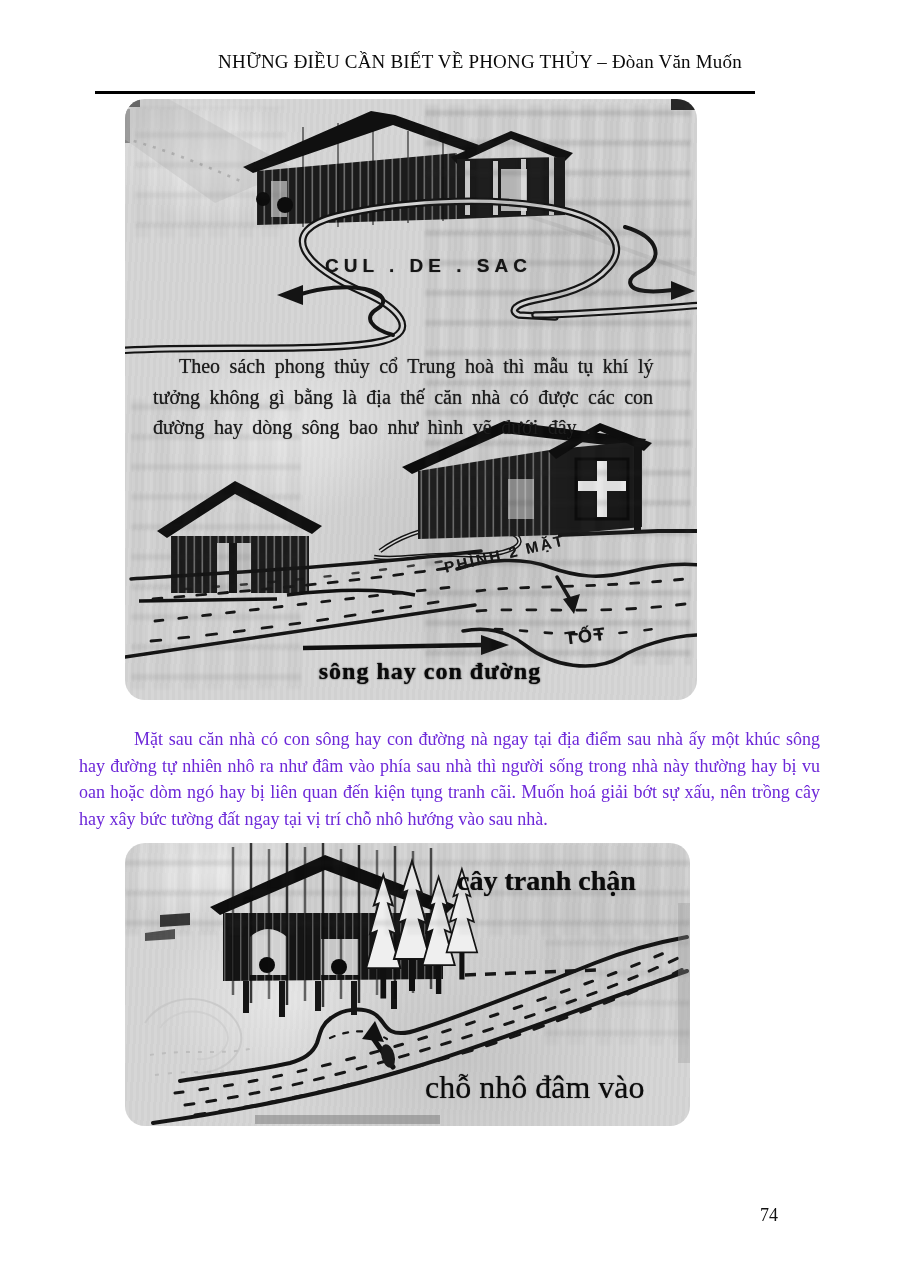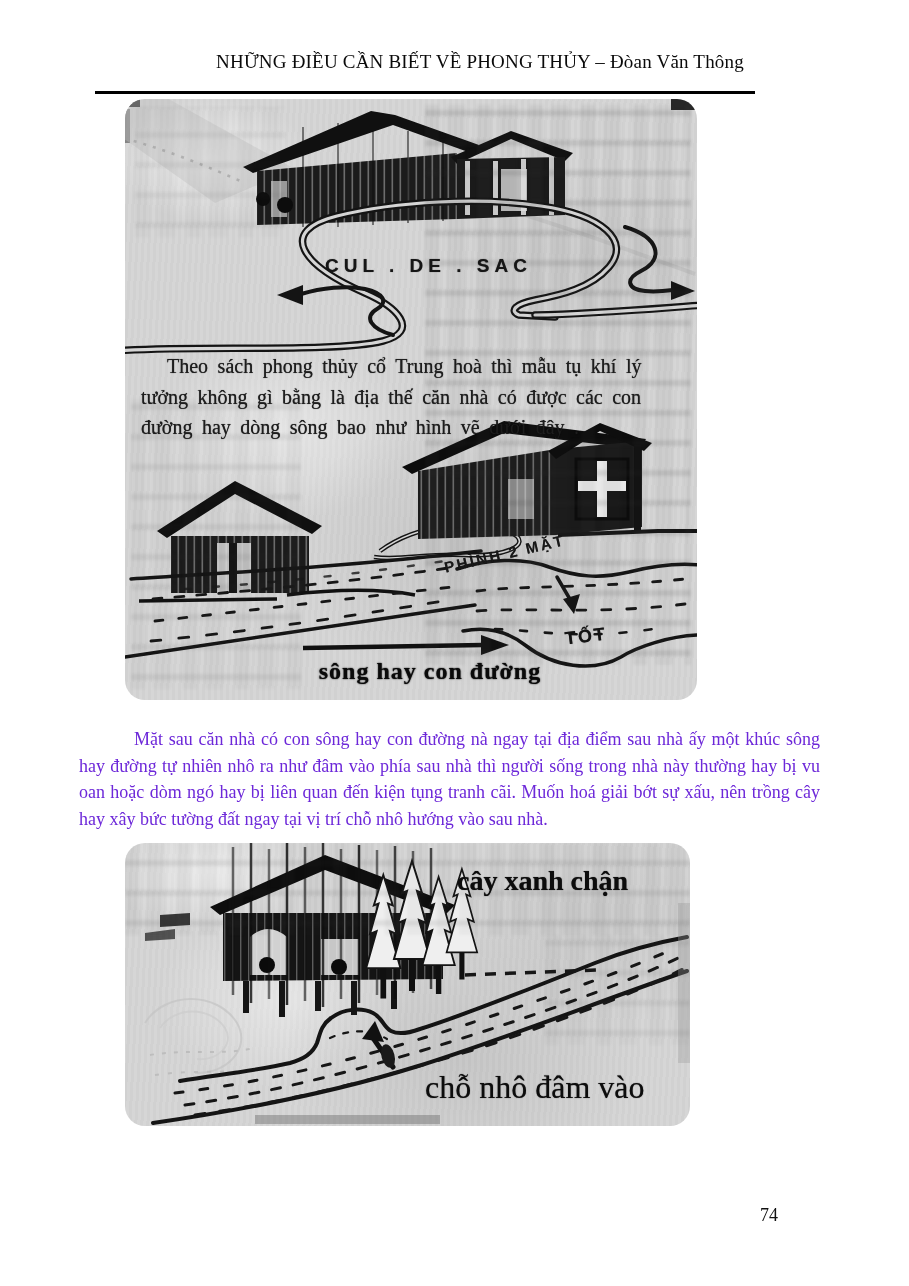--- a/index.html
+++ b/index.html
@@ -31,21 +31,21 @@
     background:
       repeating-linear-gradient(0deg, transparent 0 9px, rgba(50,50,50,.17) 9px 15px, transparent 15px 30px),
       repeating-linear-gradient(90deg, rgba(80,80,80,.11) 0 14px, transparent 14px 22px, rgba(60,60,60,.08) 22px 40px, transparent 40px 52px);
   }
 
   .figsvg{left:0;top:0;}
 
   
   .culdesac{left:200px;top:156px;font-family:"Liberation Sans",sans-serif;font-weight:bold;
     font-size:19px;letter-spacing:5px;color:#161616;text-shadow:0 0 1px rgba(0,0,0,.55);}
-  .fig1-text{left:16px;top:252px;width:540px;font-size:20px;line-height:30.5px;
+  .fig1-text{left:28px;top:252px;width:540px;font-size:20px;line-height:30.5px;
     color:#1d1d1d;white-space:pre-line;text-indent:26px;word-spacing:4.5px;
     text-shadow:0 0 .8px rgba(10,10,10,.8);}
   .phinh{left:318px;top:446px;font-family:"Liberation Sans",sans-serif;font-weight:bold;
     font-size:15px;letter-spacing:2.5px;color:#181818;transform:rotate(-13deg);
     text-shadow:0 0 .6px rgba(0,0,0,.6);}
   .tot{left:440px;top:527px;font-family:"Liberation Sans",sans-serif;font-weight:bold;
     font-size:18px;letter-spacing:2px;color:#141414;transform:rotate(-7deg);
     text-shadow:0 0 .7px rgba(0,0,0,.7);}
   .fig1-caption{left:180px;top:559px;width:250px;text-align:center;font-weight:bold;
     font-size:24px;color:#0a0a0a;letter-spacing:1px;text-shadow:0 0 1.6px #000;}
@@ -58,21 +58,21 @@
   .tree-label{left:332px;top:22px;font-weight:bold;font-size:28px;color:#0c0c0c;
     text-shadow:0 0 1px rgba(0,0,0,.7);}
   .protrusion-label{left:300px;top:226px;font-weight:normal;font-size:32px;color:#0c0c0c;
     text-shadow:0 0 1px rgba(0,0,0,.7);}
 
   .page-number{left:760px;top:1205px;width:60px;font-size:18px;color:#111;}
 </style>
 </head>
 <body>
 
-<div class="abs header-title">NHỮNG ĐIỀU CẦN BIẾT VỀ PHONG THỦY – Đòan Văn Thông</div>
+<div class="abs header-title">NHỮNG ĐIỀU CẦN BIẾT VỀ PHONG THỦY – Đòan Văn Muốn</div>
 <div class="abs header-rule"></div>
 
 <div class="abs scan fig1">
 
   <svg class="abs figsvg" width="572" height="601" viewBox="0 0 572 601">
     <defs>
       <pattern id="st" width="8" height="10" patternUnits="userSpaceOnUse">
         <rect width="8" height="10" fill="#1b1b1b"></rect>
         <rect x="4.5" width="1.6" height="10" fill="#cfcfcf" opacity=".45"></rect>
       </pattern>
@@ -266,17 +266,17 @@
     <polygon points="237,196 250,178 259,199" fill="#111"></polygon>
     <ellipse cx="263" cy="213" rx="6.5" ry="12" transform="rotate(-15 263 213)" fill="#1a1a1a"></ellipse>
 
     <rect x="130" y="272" width="185" height="9" fill="#777" opacity=".5"></rect>
     <rect x="553" y="60" width="12" height="160" fill="#9a9a9a" opacity=".35"></rect>
   </svg>
 
   <div class="abs ghost" style="left:0;top:0;width:565px;height:92px;opacity:.55;"></div>
   <div class="abs ghost" style="left:420px;top:92px;width:145px;height:110px;opacity:.4;"></div>
 
-  <div class="abs tree-label">cây xanh chận</div>
+  <div class="abs tree-label">cây tranh chận</div>
   <div class="abs protrusion-label">chỗ nhô đâm vào</div>
 </div>
 
 <div class="abs page-number">74</div>
 
 </body></html>

